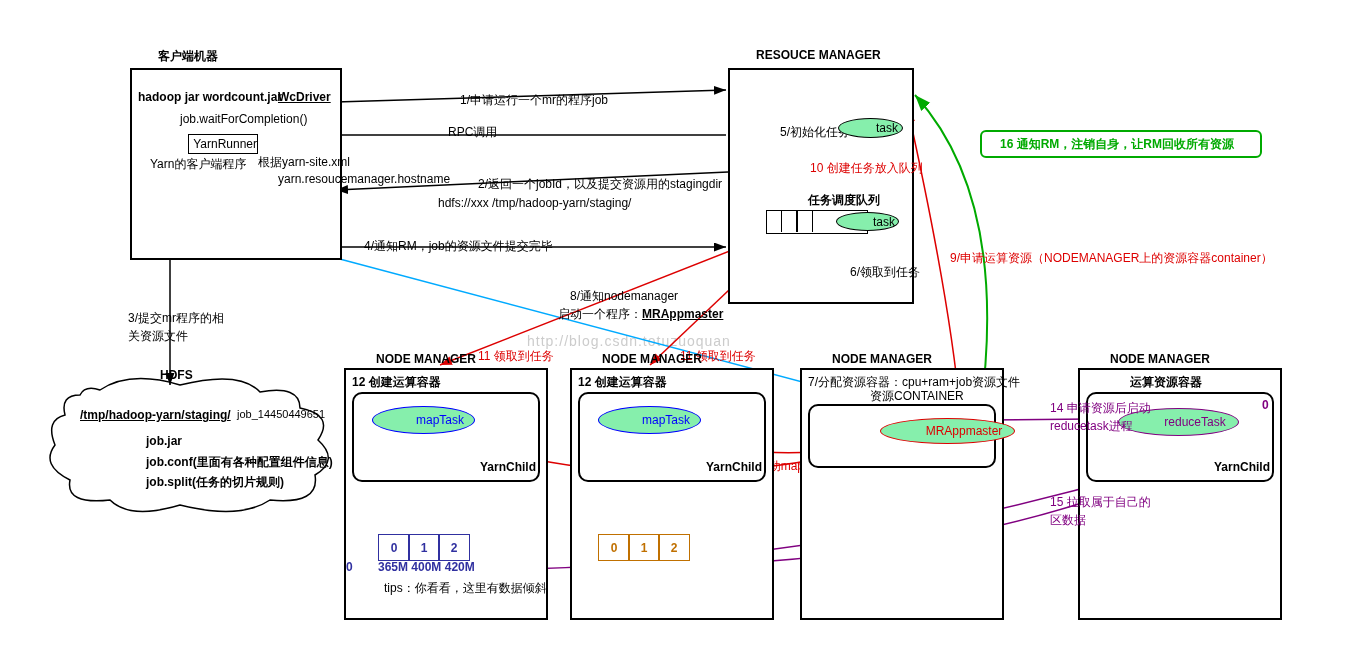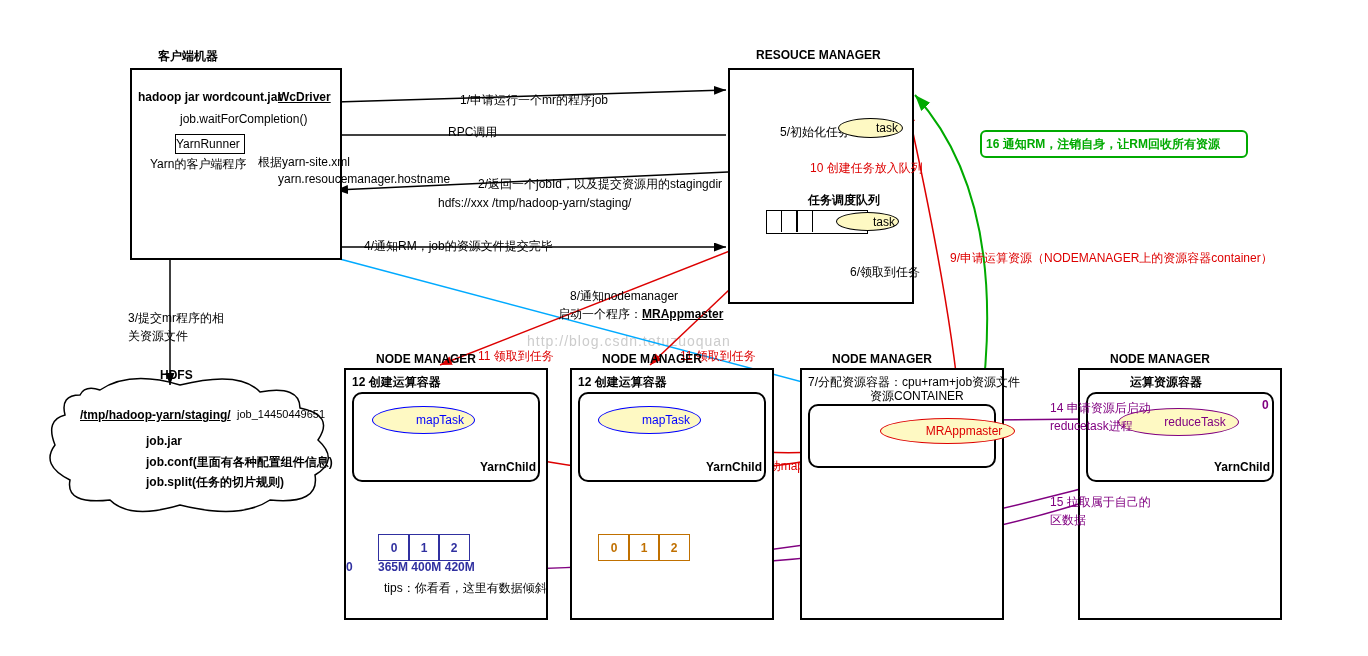--- a/index.html
+++ b/index.html
@@ -27,21 +27,21 @@
   .blue { color: #00f; }
   .green { color: #0a0; font-weight: bold; }
   .purple { color: #800080; margin-left: 12px; }
   .oval {
     position: absolute;
     border: 1.5px solid #000;
     border-radius: 50%;
     display: flex;
     align-items: center;
     justify-content: center;
-    background: #fef9c3;
+    background: #86efac;
     padding-left: 33px;
   }
   .small-box {
     position: absolute;
     border: 1px solid #000;
   }
   svg.connector {
     position: absolute;
     top: 0; left: 0;
     width: 1368px;
@@ -128,21 +128,21 @@
   <path d="M 1245 440 Q 1000 555 700 565" fill="none" stroke="#800080" stroke-width="1.5"></path>
 
   <path d="M 980 415 Q 1010 200 915 95" fill="none" stroke="#0a0" stroke-width="2" marker-end="url(#arr-green)"></path>
 </svg>
 
 <div class="label bold" style="left:158px; top:48px;">客户端机器</div>
 <div class="box" style="left:130px; top:68px; width:208px; height:188px;"></div>
 <div class="label bold" style="left:138px; top:90px;">hadoop jar wordcount.jar</div>
 <div class="label bold" style="left:278px; top:90px; text-decoration:underline;">WcDriver</div>
 <div class="label" style="left:180px; top:112px;">job.waitForCompletion()</div>
-<div class="small-box" style="left:175px; top:134px; width:68px; height:18px; display:flex; align-items:center; justify-content:flex-start;">
+<div class="small-box" style="left:188px; top:134px; width:68px; height:18px; display:flex; align-items:center; justify-content:flex-end;">
     <span>YarnRunner</span>
   </div>
 <div class="label" style="left:150px; top:156px;">Yarn的客户端程序</div>
 <div class="label" style="left:258px; top:154px;">根据yarn-site.xml</div>
 <div class="label" style="left:278px; top:172px;">yarn.resoucemanager.hostname</div>
 
 <div class="label" style="left:460px; top:92px;">1/申请运行一个mr的程序job</div>
 <div class="label" style="left:448px; top:124px;">RPC调用</div>
 <div class="label" style="left:470px; top:176px;margin-left:8px;">2/返回一个jobId，以及提交资源用的stagingdir</div>
 <div class="label" style="left:438px; top:196px;">hdfs://xxx /tmp/hadoop-yarn/staging/</div>
@@ -227,15 +227,15 @@
     <span>reduceTask</span>
   </div>
 <div class="label purple bold" style="left:1250px; top:398px;">0</div>
 <div class="label bold" style="left:1214px; top:460px;">YarnChild</div>
 
 <div class="label purple" style="left:1038px; top:400px;">14 申请资源后启动</div>
 <div class="label purple" style="left:1038px; top:418px;">reducetask进程</div>
 <div class="label purple" style="left:1038px; top:494px;">15 拉取属于自己的</div>
 <div class="label purple" style="left:1038px; top:512px;">区数据</div>
 
-<div class="box" style="left:980px; top:130px; width:260px; height:24px; border-color:#0a0; border-radius:6px; display:flex; align-items:center; padding-left:4px;">
+<div class="box" style="left:980px; top:130px; width:260px; height:24px; border-color:#0a0; border-radius:6px; display:flex; align-items:center; padding-left:18px;">
   <span class="green">16 通知RM，注销自身，让RM回收所有资源</span>
 </div>
 
 </body></html>

